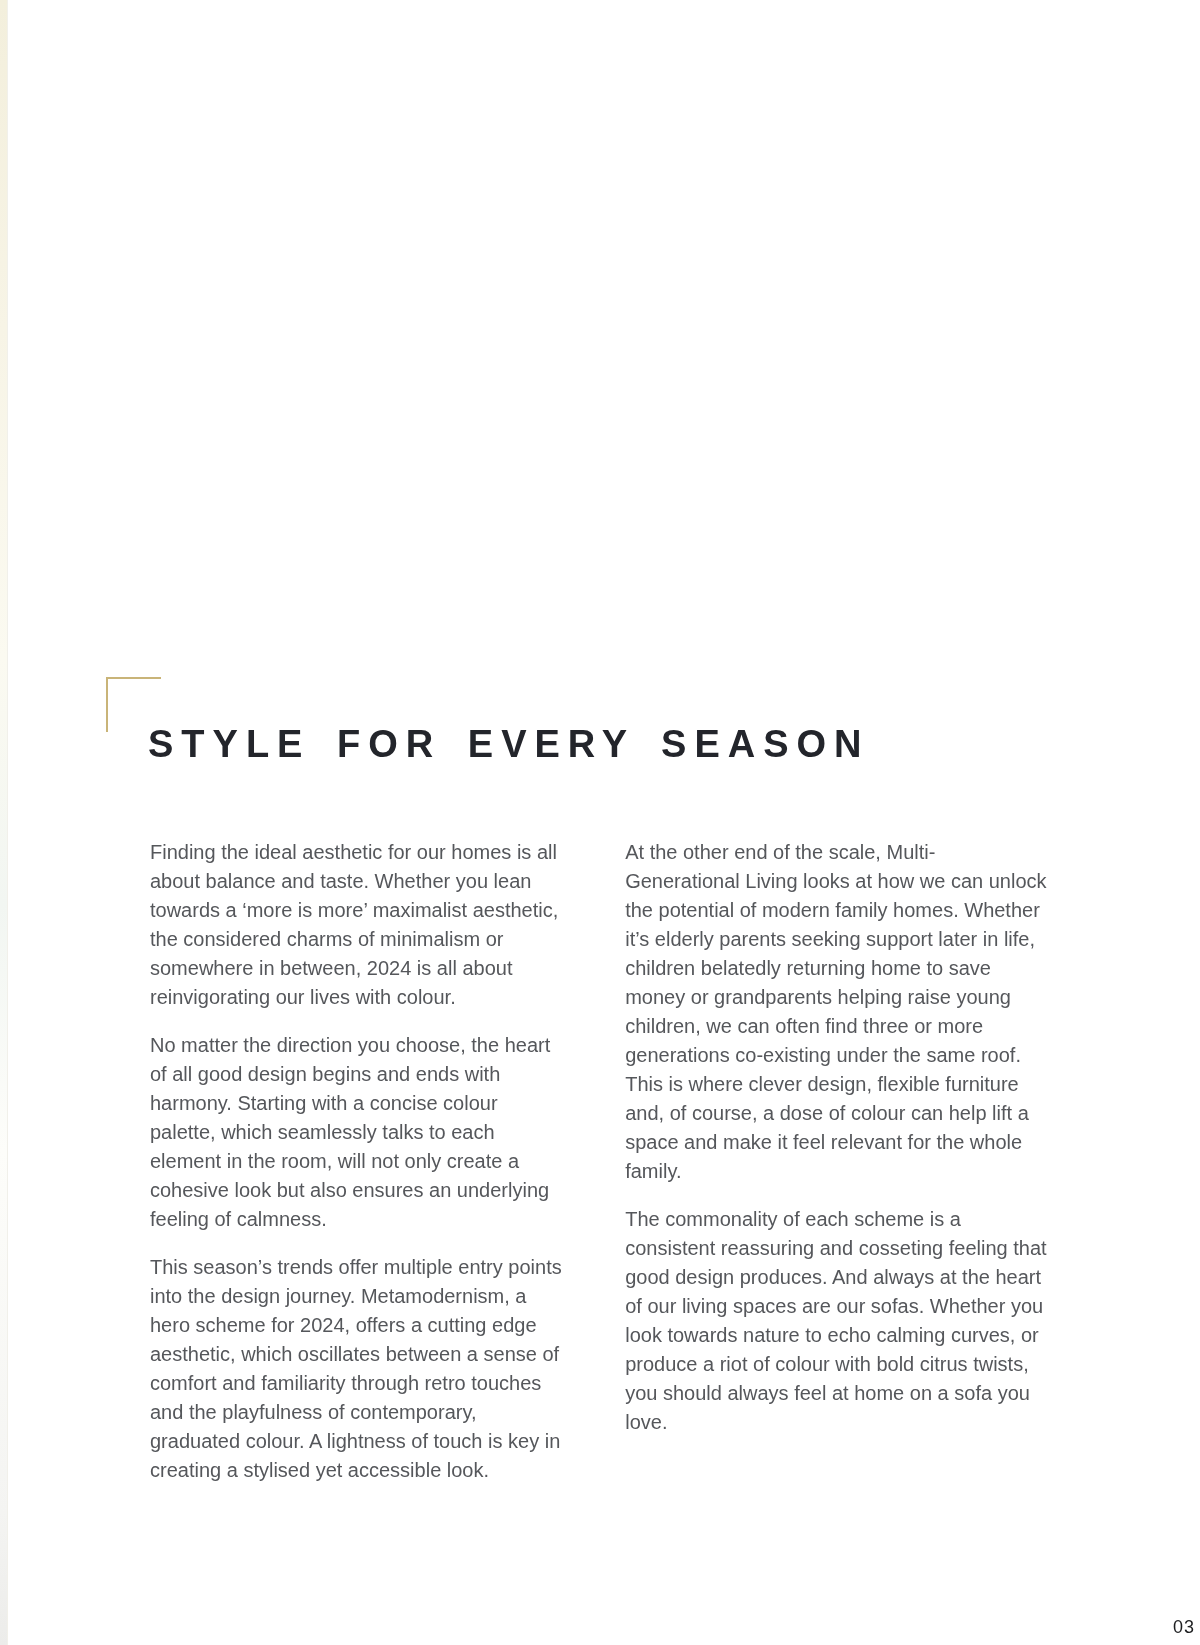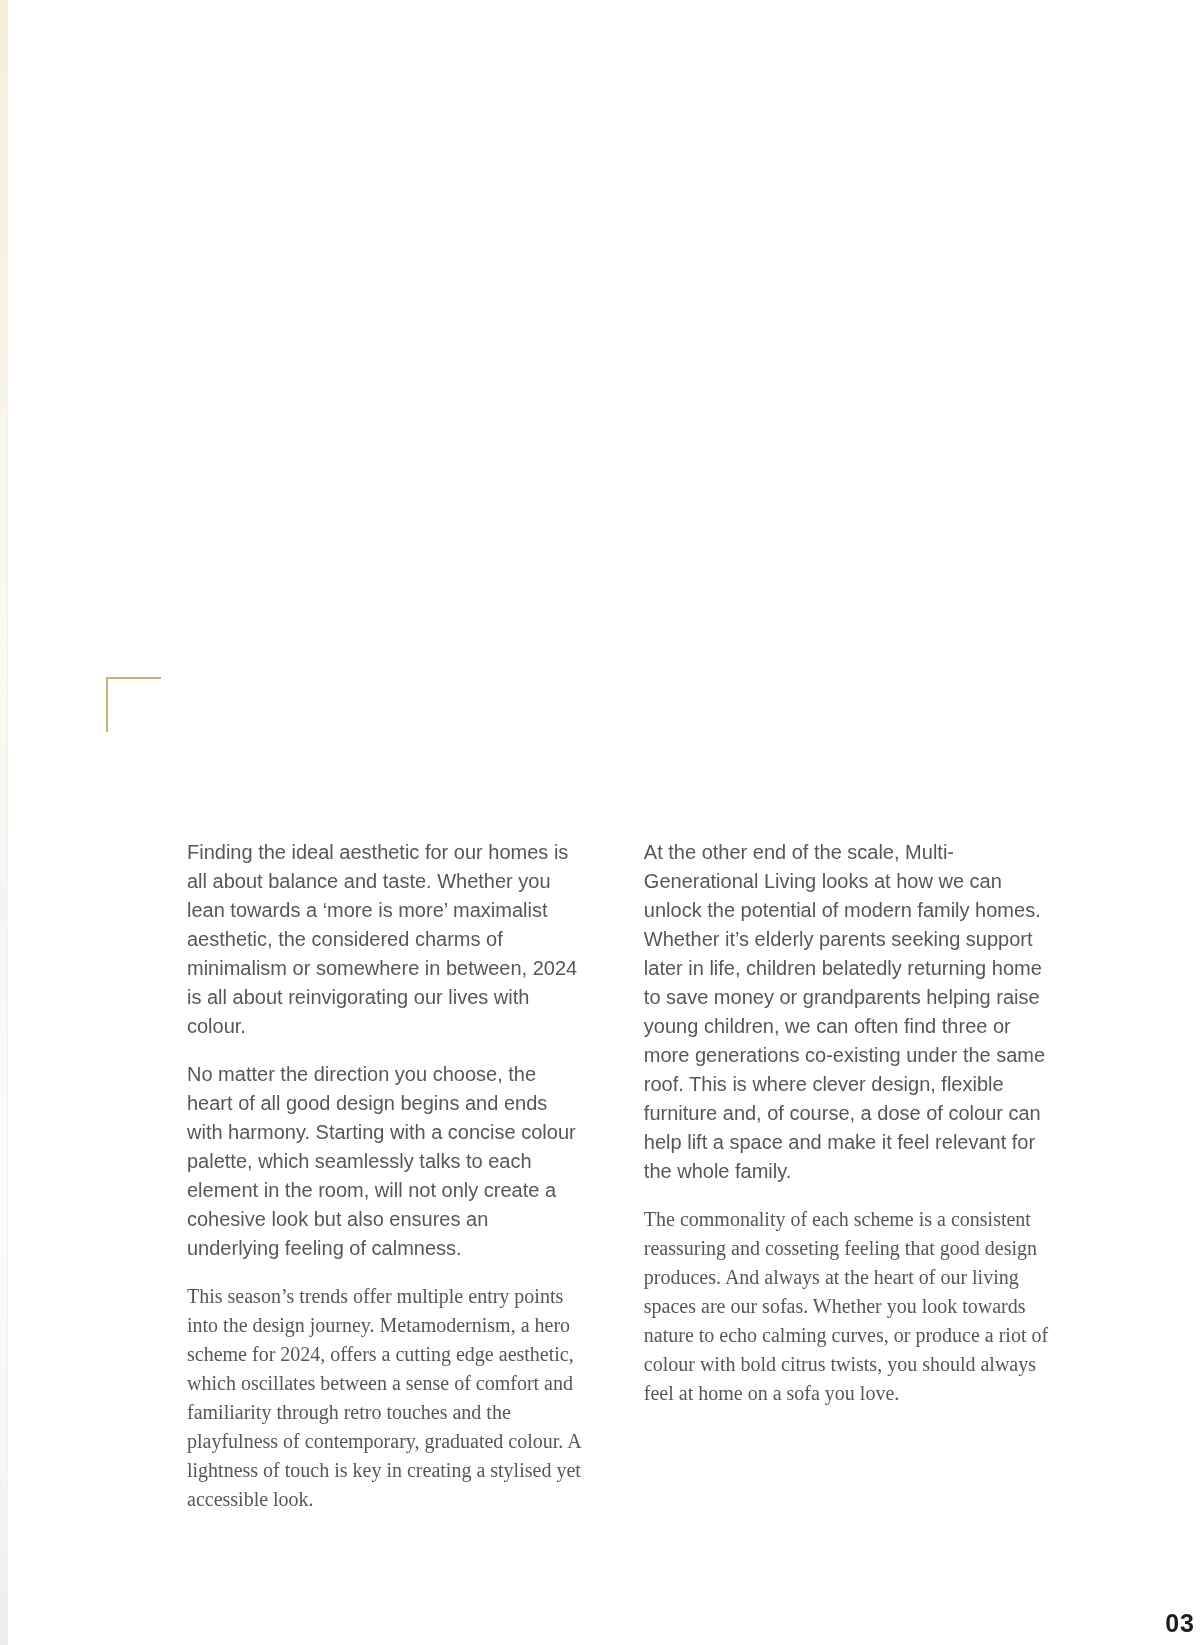--- a/index.html
+++ b/index.html
@@ -62,45 +62,46 @@
     top: 838px;
     width: 899px;
     display: flex;
     gap: 12px;
   }
   .col {
     color: #55575b;
     font-size: 20px;
     line-height: 29px;
   }
-  .col-left  { width: 440px; margin-left: 37px; }
+  .col-left  { width: 440px; }
   .col-right { width: 447px; margin-left: 46px; }
   .col p {
     margin: 0 0 19px 0;
   }
-  .col p:last-child { margin-bottom: 0; font-family: Liberation Serif, serif; }
+  .col p:last-child { margin-bottom: 0; }
   .page-number {
     position: absolute;
     right: 5px;
     bottom: 7px;
-    font-size: 25px;
-    font-weight: bold;
+    font-size: 18px;
+    font-weight: normal;
     color: #1d1e20;
     letter-spacing: 1px;
   }
 </style>
 </head>
 <body>
 
 <div class="page">
 
   <div class="page-edge"></div>
 
   <div class="corner-bracket"></div>
 
+  <h1 class="page-title">STYLE FOR EVERY SEASON</h1>
 
   <div class="body-columns">
     <div class="col col-left">
       <p>Finding the ideal aesthetic for our homes is all about balance and taste. Whether you lean towards a ‘more is more’ maximalist aesthetic, the considered charms of minimalism or somewhere in between, 2024 is all about reinvigorating our lives with colour.</p>
       <p>No matter the direction you choose, the heart of all good design begins and ends with harmony. Starting with a concise colour palette, which seamlessly talks to each element in the room, will not only create a cohesive look but also ensures an underlying feeling of calmness.</p>
       <p>This season’s trends offer multiple entry points into the design journey. Metamodernism, a hero scheme for 2024, offers a cutting edge aesthetic, which oscillates between a sense of comfort and familiarity through retro touches and the playfulness of contemporary, graduated colour. A lightness of touch is key in creating a stylised yet accessible look.</p>
     </div>
     <div class="col col-right">
       <p>At the other end of the scale, Multi-Generational Living looks at how we can unlock the potential of modern family homes. Whether it’s elderly parents seeking support later in life, children belatedly returning home to save money or grandparents helping raise young children, we can often find three or more generations co-existing under the same roof. This is where clever design, flexible furniture and, of course, a dose of colour can help lift a space and make it feel relevant for the whole family.</p>
       <p>The commonality of each scheme is a consistent reassuring and cosseting feeling that good design produces. And always at the heart of our living spaces are our sofas. Whether you look towards nature to echo calming curves, or produce a riot of colour with bold citrus twists, you should always feel at home on a sofa you love.</p>

